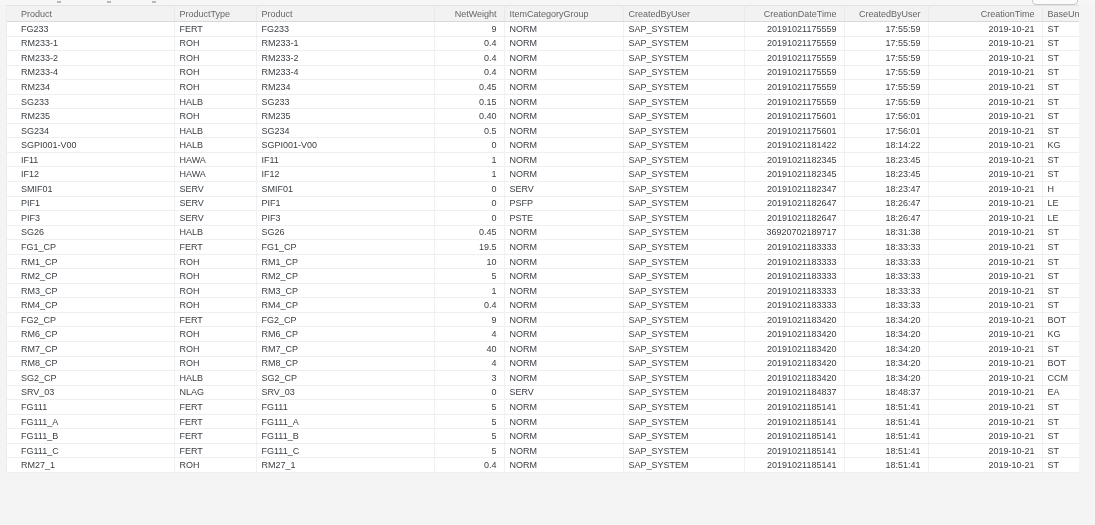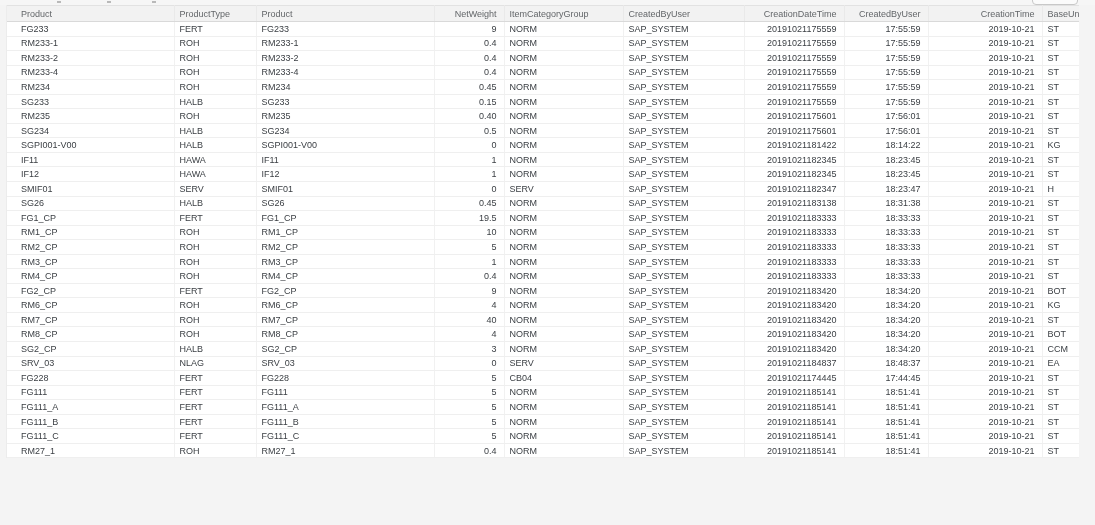--- a/index.html
+++ b/index.html
@@ -234,27 +234,51 @@
           <td>SMIF01</td>
           <td class="al-right">0</td>
           <td>SERV</td>
           <td>SAP_SYSTEM</td>
           <td class="al-right">20191021182347</td>
           <td class="al-right">18:23:47</td>
           <td class="al-right">2019-10-21</td>
           <td>H</td>
         </tr>
         <tr>
+          <td>PIF1</td>
+          <td>SERV</td>
+          <td>PIF1</td>
+          <td class="al-right">0</td>
+          <td>PSFP</td>
+          <td>SAP_SYSTEM</td>
+          <td class="al-right">20191021182647</td>
+          <td class="al-right">18:26:47</td>
+          <td class="al-right">2019-10-21</td>
+          <td>LE</td>
+        </tr>
+        <tr>
+          <td>PIF3</td>
+          <td>SERV</td>
+          <td>PIF3</td>
+          <td class="al-right">0</td>
+          <td>PSTE</td>
+          <td>SAP_SYSTEM</td>
+          <td class="al-right">20191021182647</td>
+          <td class="al-right">18:26:47</td>
+          <td class="al-right">2019-10-21</td>
+          <td>LE</td>
+        </tr>
+        <tr>
           <td>SG26</td>
           <td>HALB</td>
           <td>SG26</td>
           <td class="al-right">0.45</td>
           <td>NORM</td>
           <td>SAP_SYSTEM</td>
-          <td class="al-right">20191021183138</td>
+          <td class="al-right">36920702189717</td>
           <td class="al-right">18:31:38</td>
           <td class="al-right">2019-10-21</td>
           <td>ST</td>
         </tr>
         <tr>
           <td>FG1_CP</td>
           <td>FERT</td>
           <td>FG1_CP</td>
           <td class="al-right">19.5</td>
           <td>NORM</td>
@@ -378,32 +402,20 @@
           <td>SRV_03</td>
           <td class="al-right">0</td>
           <td>SERV</td>
           <td>SAP_SYSTEM</td>
           <td class="al-right">20191021184837</td>
           <td class="al-right">18:48:37</td>
           <td class="al-right">2019-10-21</td>
           <td>EA</td>
         </tr>
         <tr>
-          <td>FG228</td>
-          <td>FERT</td>
-          <td>FG228</td>
-          <td class="al-right">5</td>
-          <td>CB04</td>
-          <td>SAP_SYSTEM</td>
-          <td class="al-right">20191021174445</td>
-          <td class="al-right">17:44:45</td>
-          <td class="al-right">2019-10-21</td>
-          <td>ST</td>
-        </tr>
-        <tr>
           <td>FG111</td>
           <td>FERT</td>
           <td>FG111</td>
           <td class="al-right">5</td>
           <td>NORM</td>
           <td>SAP_SYSTEM</td>
           <td class="al-right">20191021185141</td>
           <td class="al-right">18:51:41</td>
           <td class="al-right">2019-10-21</td>
           <td>ST</td>

